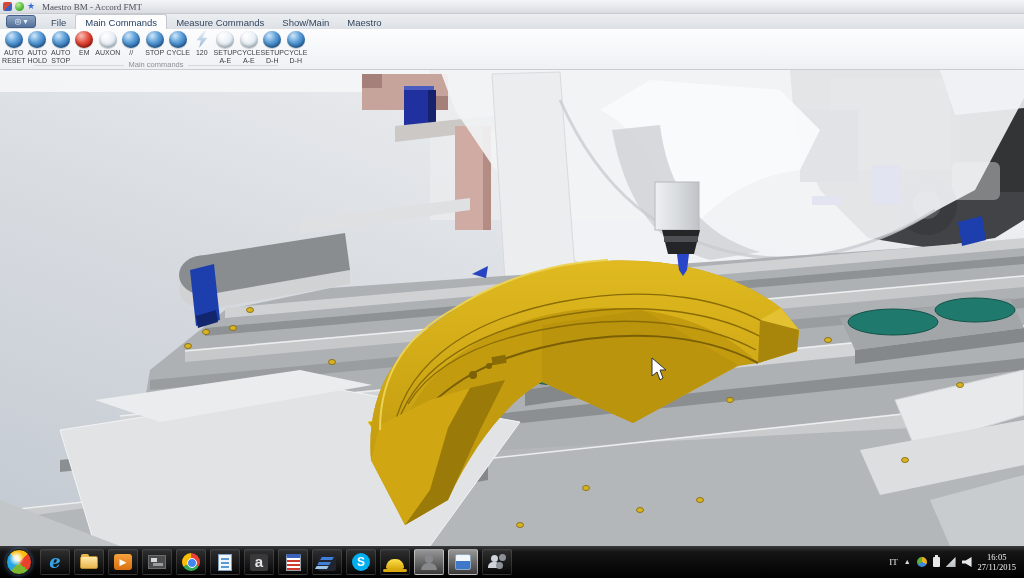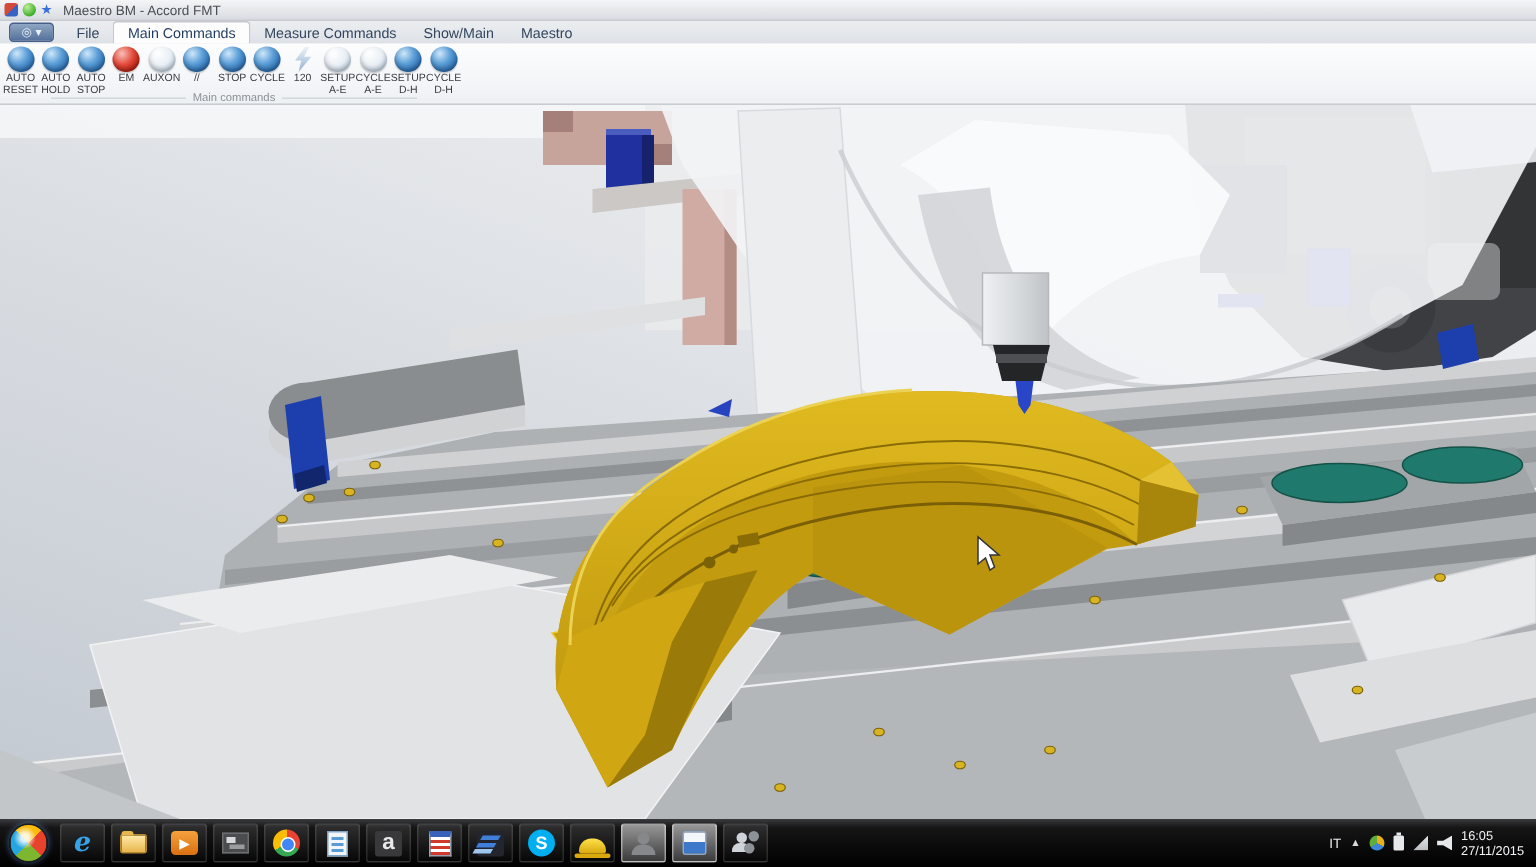--- a/index.html
+++ b/index.html
@@ -8,21 +8,21 @@
   #app { position:relative; width:1024px; height:578px; background:#dfe3e8; }
 
   
   .titlebar { position:absolute; top:0; left:0; width:1024px; height:14px;
     background:linear-gradient(#f4f5f7,#d8dce1); border-bottom:1px solid #c7cbd0;
     display:flex; align-items:center; padding-left:3px; gap:3px; }
   .tb-ico { width:9px; height:9px; border-radius:2px; flex:0 0 auto; }
   .tb-app { background:linear-gradient(135deg,#d34a3a 50%,#3a62c0 50%); }
   .tb-orb { background:radial-gradient(circle at 35% 30%,#bdf09a,#3fae2a 70%); border-radius:50%; }
   .tb-star { color:#3a6fd8; font-size:9px; line-height:9px; width:auto; }
-  .tb-title { font-size:9px; color:#4a4e55; margin-left:4px; white-space:nowrap; }
+  .tb-title { font-size:9px; color:#4a4e55; margin-left:4px; white-space:nowrap;font-family:Liberation Serif, serif; }
 
   
   .tabrow { position:absolute; top:14px; left:0; width:1024px; height:15px;
     background:linear-gradient(#eceef1,#dde1e6); display:flex; align-items:flex-end; }
   .appmenu { width:30px; height:13px; margin:0 6px 1px 6px; border-radius:3px;
     background:linear-gradient(#8fa6c4,#54719b); border:1px solid #46608a;
     color:#eaf1fa; font-size:8px; text-align:center; line-height:11px; }
   .tab { font-size:9.5px; color:#33465e; padding:2px 9px 1px 9px; white-space:nowrap; }
   .tab.active { background:#fdfdfe; border:1px solid #c4c9cf; border-bottom:none;
     border-radius:3px 3px 0 0; color:#1e3a5f; }
@@ -104,31 +104,31 @@
   .g-person:before { content:""; position:absolute; top:8px; left:-4px; width:16px; height:7px;
     background:#86888b; border-radius:7px 7px 0 0; }
   .g-disk { width:16px; height:16px; background:linear-gradient(#f4f7fa 0 45%, #3e78c8 45%);
     border:1px solid #8fa8c2; border-radius:2px; }
   .g-people { width:7px; height:7px; border-radius:50%; background:#cfd4da; position:relative; margin:0 0 7px -6px; }
   .g-people:before { content:""; position:absolute; top:7px; left:-3px; width:12px; height:6px;
     background:#cfd4da; border-radius:5px 5px 0 0; }
   .g-people:after { content:""; position:absolute; top:-1px; left:8px; width:7px; height:7px;
     border-radius:50%; background:#8d9298; box-shadow:-3px 8px 0 0 #8d9298; }
 
-  .tray { margin-left:auto; display:flex; align-items:center; gap:6px; padding-right:4px; }
+  .tray { margin-left:auto; display:flex; align-items:center; gap:6px; padding-right:4px;font-family:Liberation Serif, serif; }
   .tray-lang { color:#e8eaec; font-size:9px; }
   .tray-arrow { color:#d8dadd; font-size:7px; }
   .tray-ico { width:10px; height:10px; flex:0 0 auto; }
   .ti-cloud { border-radius:50%; background:conic-gradient(#4aа? ,#fff);
     background:conic-gradient(#e8b020 0 33%, #3e86d8 0 66%, #5fae3a 0 100%); }
   .ti-batt { background:#e6e8ea; border-radius:1px; width:7px; height:10px; position:relative; }
   .ti-batt:before { content:""; position:absolute; top:-2px; left:2px; width:3px; height:2px; background:#e6e8ea; }
   .ti-net { background:linear-gradient(#e6e8ea,#b8bcc0); clip-path:polygon(0 100%,100% 0,100% 100%); }
   .ti-vol { background:#e6e8ea; clip-path:polygon(0 35%,40% 35%,100% 0,100% 100%,40% 65%,0 65%); }
-  .tray-clock { text-align:left; color:#f2f3f5; font-size:8.5px; line-height:10px; }
+  .tray-clock { text-align:center; color:#f2f3f5; font-size:8.5px; line-height:10px; }
 </style>
 </head>
 <body>
 
 <div id="app">
 
   <div class="titlebar">
     <span class="tb-ico tb-app"></span>
     <span class="tb-ico tb-orb"></span>
     <span class="tb-ico tb-star">★</span>

